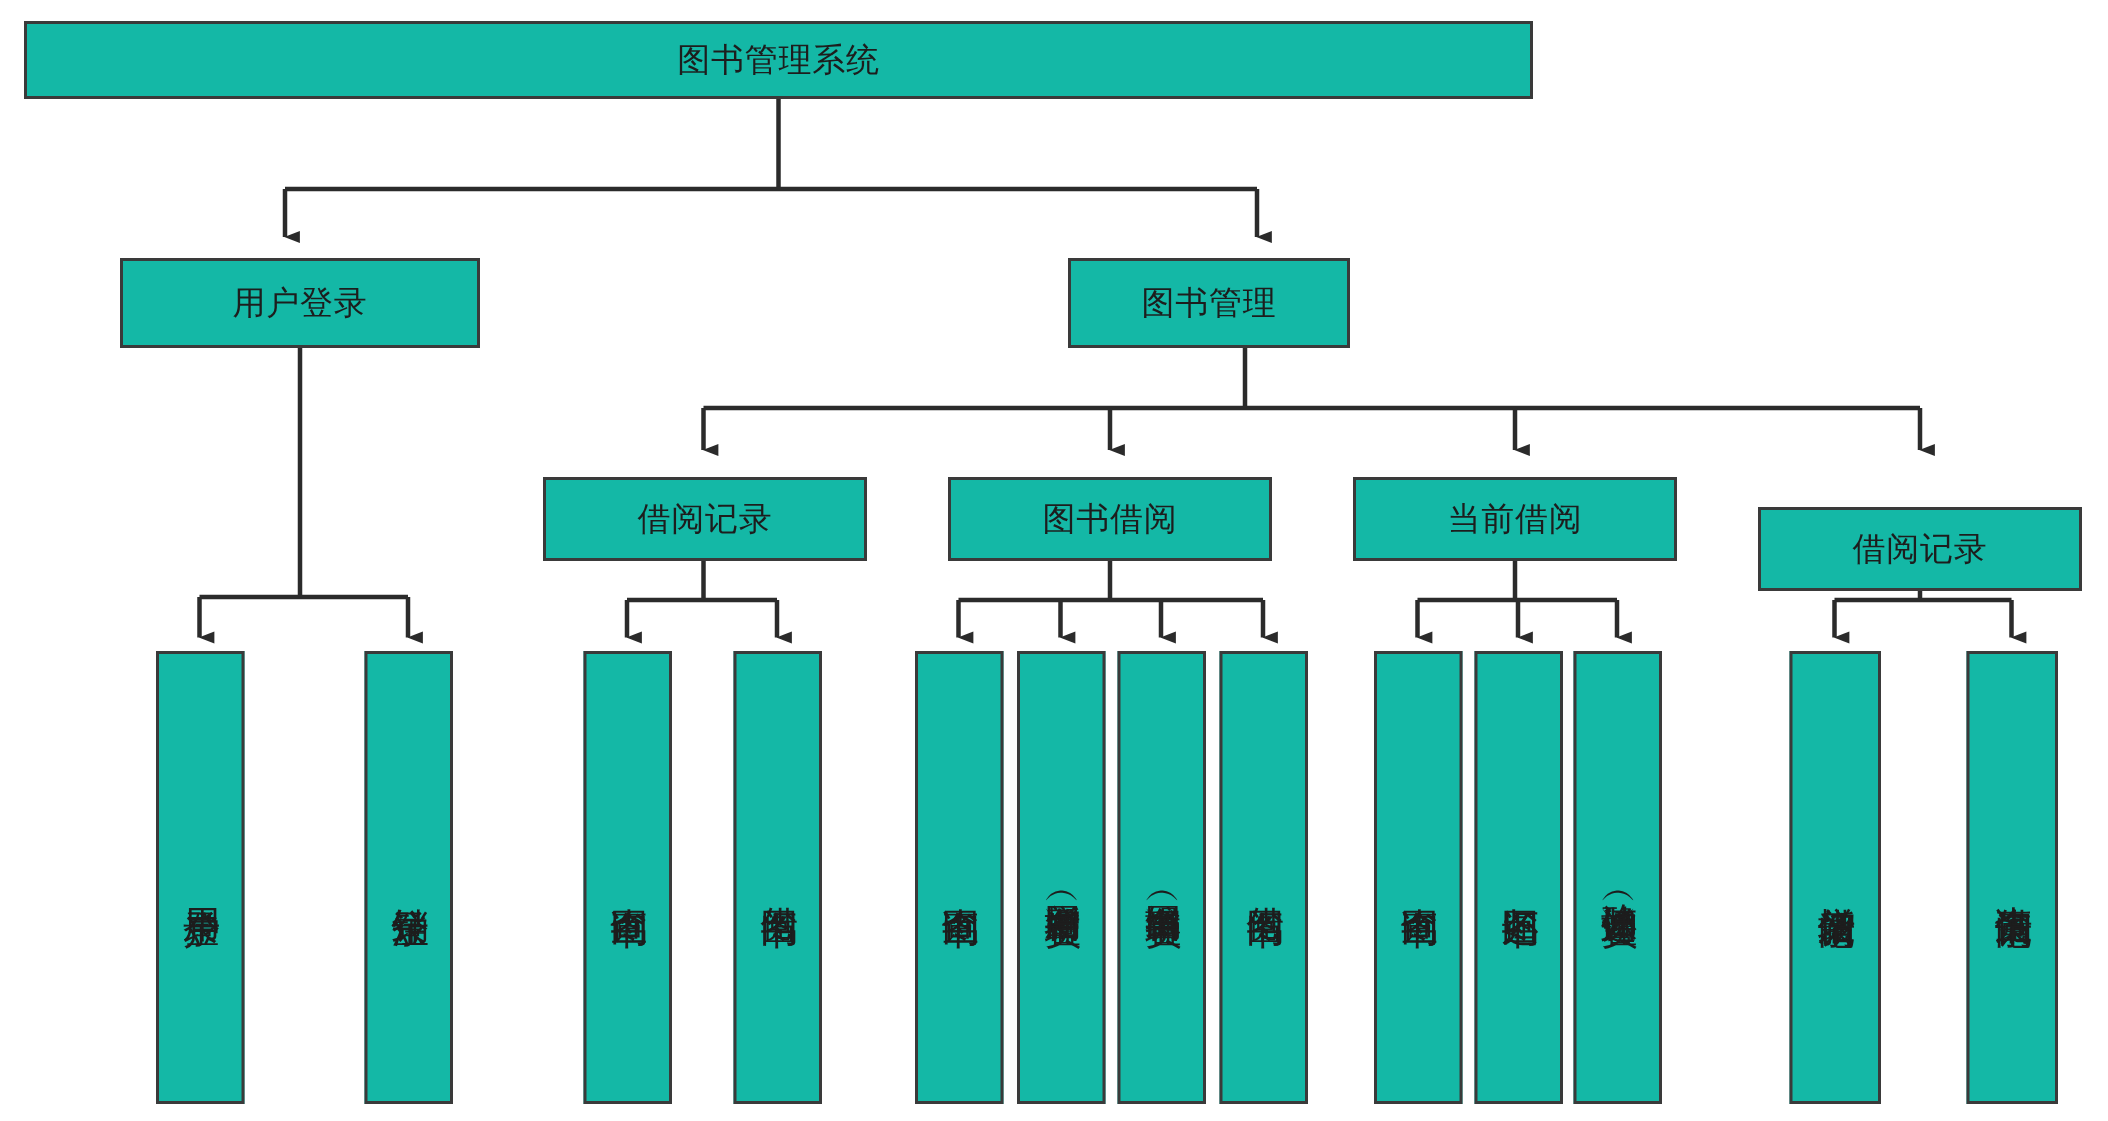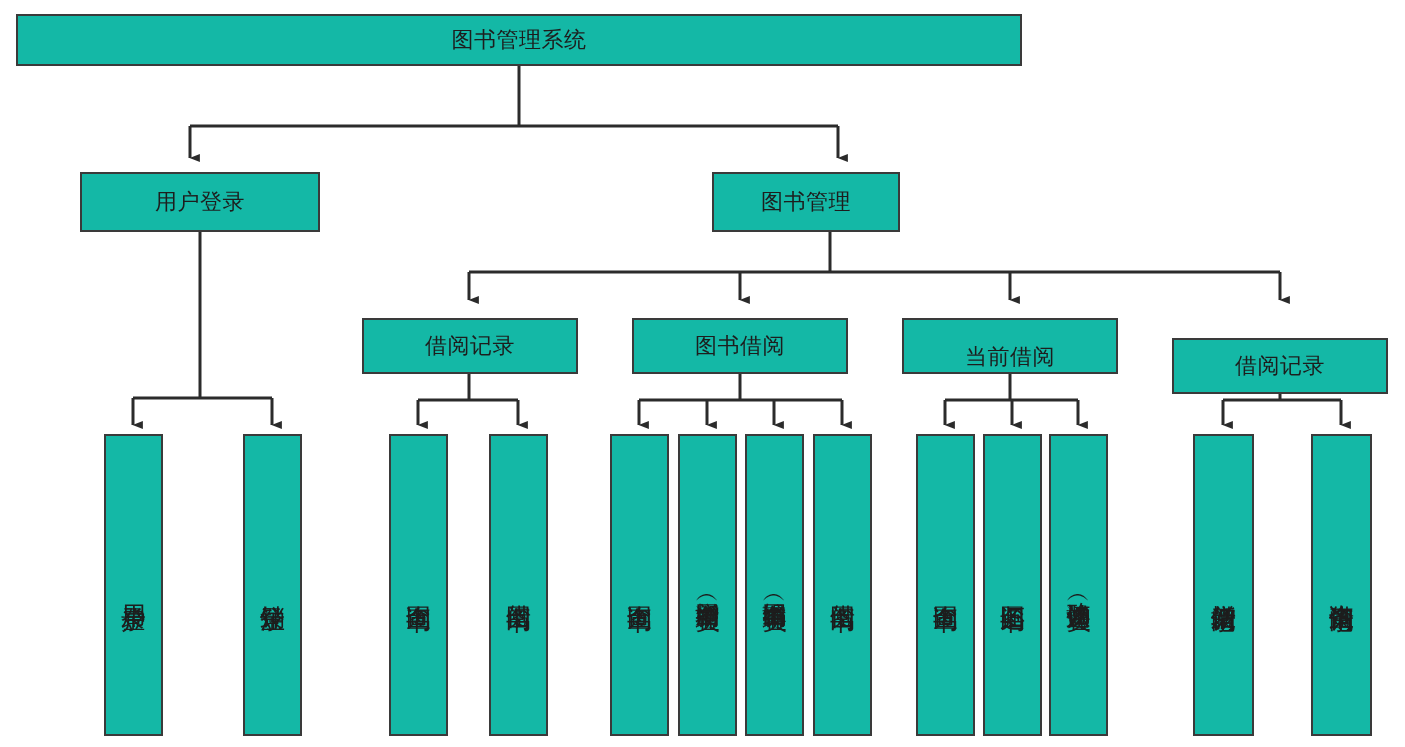--- a/index.html
+++ b/index.html
@@ -126,21 +126,21 @@
   <div class="node node-h" style="left:712px; top:172px; width:188px; height:60px;">
     <span>图书管理</span>
   </div>
 
   <div class="node node-h" style="left:362px; top:318px; width:216px; height:56px;">
     <span>借阅记录</span>
   </div>
   <div class="node node-h" style="left:632px; top:318px; width:216px; height:56px;">
     <span>图书借阅</span>
   </div>
-  <div class="node node-h" style="left:902px; top:318px; width:216px; height:56px;align-items:flex-end;">
+  <div class="node node-h" style="left:902px; top:318px; width:216px; height:56px;">
     <span>当前借阅</span>
   </div>
   <div class="node node-h" style="left:1172px; top:318px; width:216px; height:56px;margin-top:20px;">
     <span>借阅记录</span>
   </div>
 
   <div class="node node-v" style="left:104px; top:434px; width:59px; height:302px;">
     <span>用户登录</span>
   </div>
   <div class="node node-v" style="left:243px; top:434px; width:59px; height:302px;">

